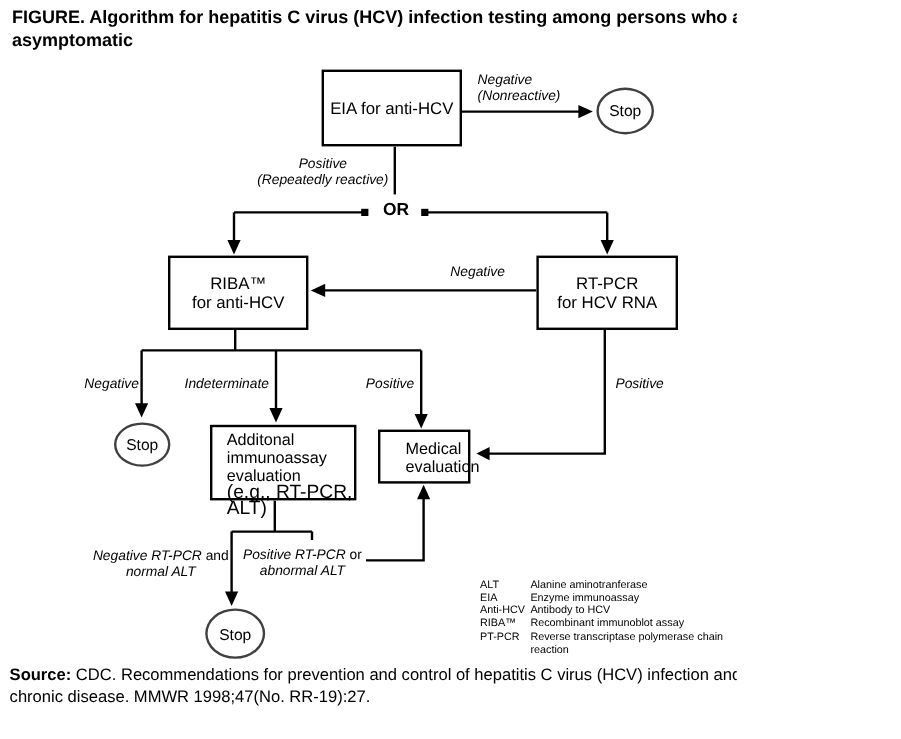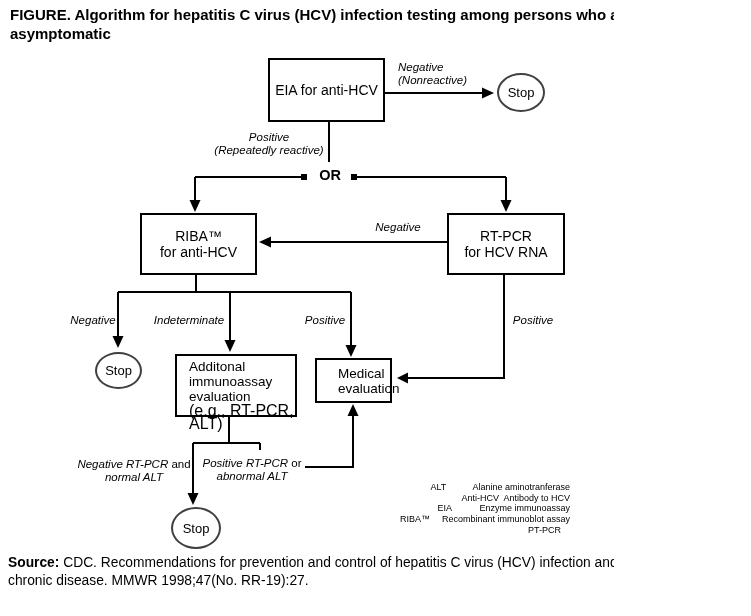--- a/index.html
+++ b/index.html
@@ -29,21 +29,21 @@
   }
   .lbl .line{display:block;}
   .lbl .roman{font-style:normal;}
   .or-label{
     position:absolute;font-style:normal;font-weight:bold;font-size:14.5px;text-align:center;
   }
   .addlab{font-size:13.5px;line-height:15px;padding:3px 0 0 12px;}
   .addlab .small{font-size:16px;line-height:13px;}
   .medeval{font-size:13.5px;line-height:15px;padding-left:21px;}
   .legend{position:absolute;left:400px;top:482px;font-size:9px;line-height:10.7px;}
-  .legend-row{display:flex;justify-content:flex-end;}
+  .legend-row{display:flex;}
   .legend-abbr{width:42px;flex:0 0 42px;}
   .source{position:absolute;left:8px;top:554px;width:730px;font-size:13.8px;line-height:17.5px;}
   .source .src-label{font-weight:bold;}
 </style>
 </head>
 <body>
 
 <div class="canvas">
 
   <div class="title">FIGURE. Algorithm for hepatitis C virus (HCV) infection testing among persons who are asymptomatic</div>
@@ -151,33 +151,34 @@
     <span class="line"><span>Positive RT-PCR</span><span class="roman"> or</span></span>
     <span class="line">abnormal ALT</span>
   </div>
 
   <div class="legend">
     <div class="legend-row">
       <span class="legend-abbr">ALT</span>
       <span class="legend-def">Alanine aminotranferase</span>
     </div>
     <div class="legend-row">
+      <span class="legend-abbr">EIA</span>
+      <span class="legend-def">Enzyme immunoassay</span>
+    </div>
+    <div class="legend-row">
       <span class="legend-abbr">Anti-HCV</span>
       <span class="legend-def">Antibody to HCV</span>
-    </div>
-    <div class="legend-row">
-      <span class="legend-abbr">EIA</span>
-      <span class="legend-def">Enzyme immunoassay</span>
     </div>
     <div class="legend-row">
       <span class="legend-abbr">RIBA™</span>
       <span class="legend-def">Recombinant immunoblot assay</span>
     </div>
     <div class="legend-row">
       <span class="legend-abbr">PT-PCR</span>
+      <span class="legend-def">Reverse transcriptase polymerase chain reaction</span>
     </div>
   </div>
 
   <div class="source">
     <span class="src-label">Source:</span><span> CDC. Recommendations for prevention and control of hepatitis C virus (HCV) infection and HCV-related chronic disease. MMWR 1998;47(No. RR-19):27.</span>
   </div>
 
 </div>
 
 </body></html>

